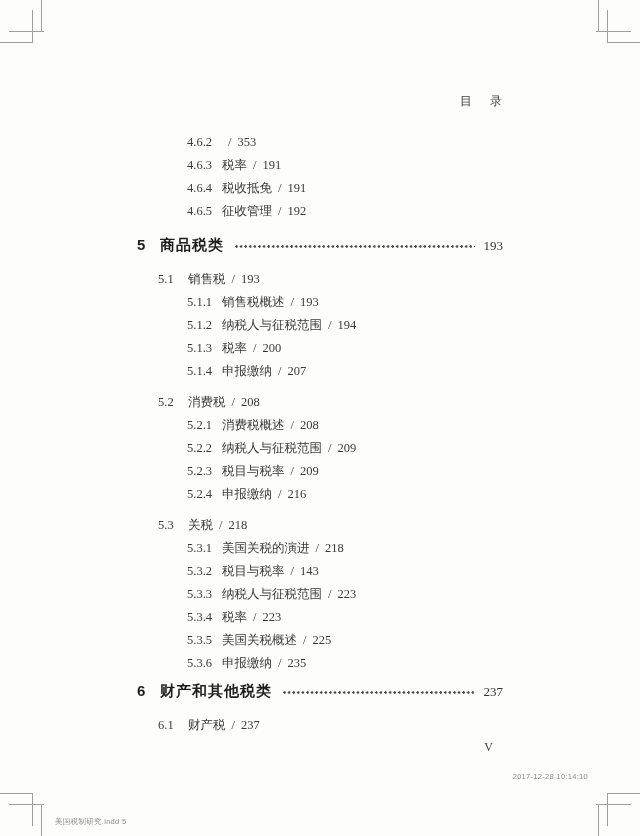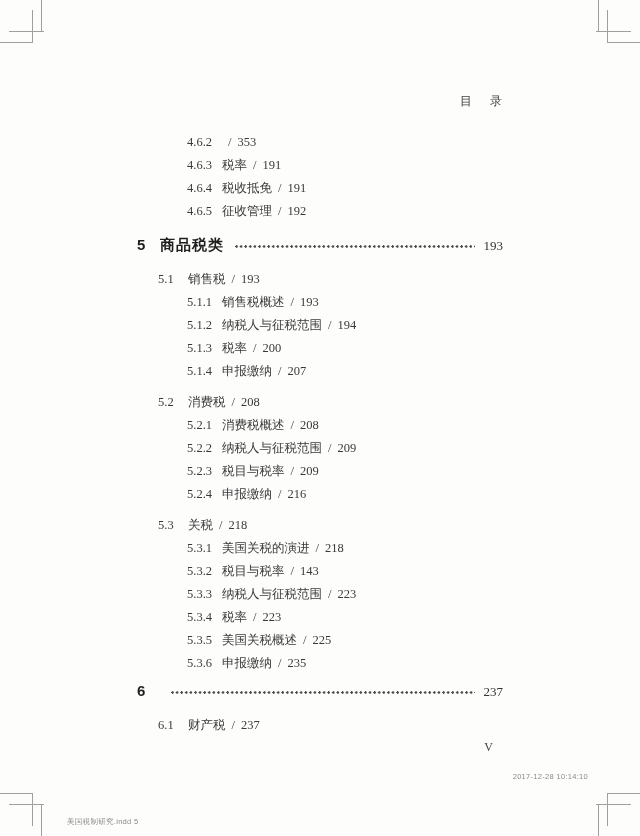--- a/index.html
+++ b/index.html
@@ -50,21 +50,20 @@
   .ch6 { margin-top:1px; }
 
   .folio {
     position:absolute; top:740px; right:147px;
     font-size:12px; color:#444;
   }
   .footer-left {
     position:absolute; left:55px; top:817px;
     font-size:7.5px; color:#8a8a8a; letter-spacing:0.3px;
     font-family:"Liberation Sans","DejaVu Sans",sans-serif;
-    margin-left:12px;
   }
   .footer-right {
     position:absolute; right:52px; top:772px;
     font-size:7.5px; color:#8a8a8a; letter-spacing:0.3px;
     font-family:"Liberation Sans","DejaVu Sans",sans-serif;
   }
 </style>
 </head>
 <body>
 
@@ -225,20 +224,21 @@
     </div>
     <div class="row l3">
       <span class="num">5.3.6</span>
       <span class="title">申报缴纳</span>
       <span class="sep">/</span>
       <span class="pg">235</span>
     </div>
 
     <div class="row ch ch6">
       <span class="num">6</span>
+      <span class="title">财产和其他税类</span>
       <span class="leader"></span>
       <span class="pg">237</span>
     </div>
 
     <div class="row l2">
       <span class="num">6.1</span>
       <span class="title">财产税</span>
       <span class="sep">/</span>
       <span class="pg">237</span>
     </div>

